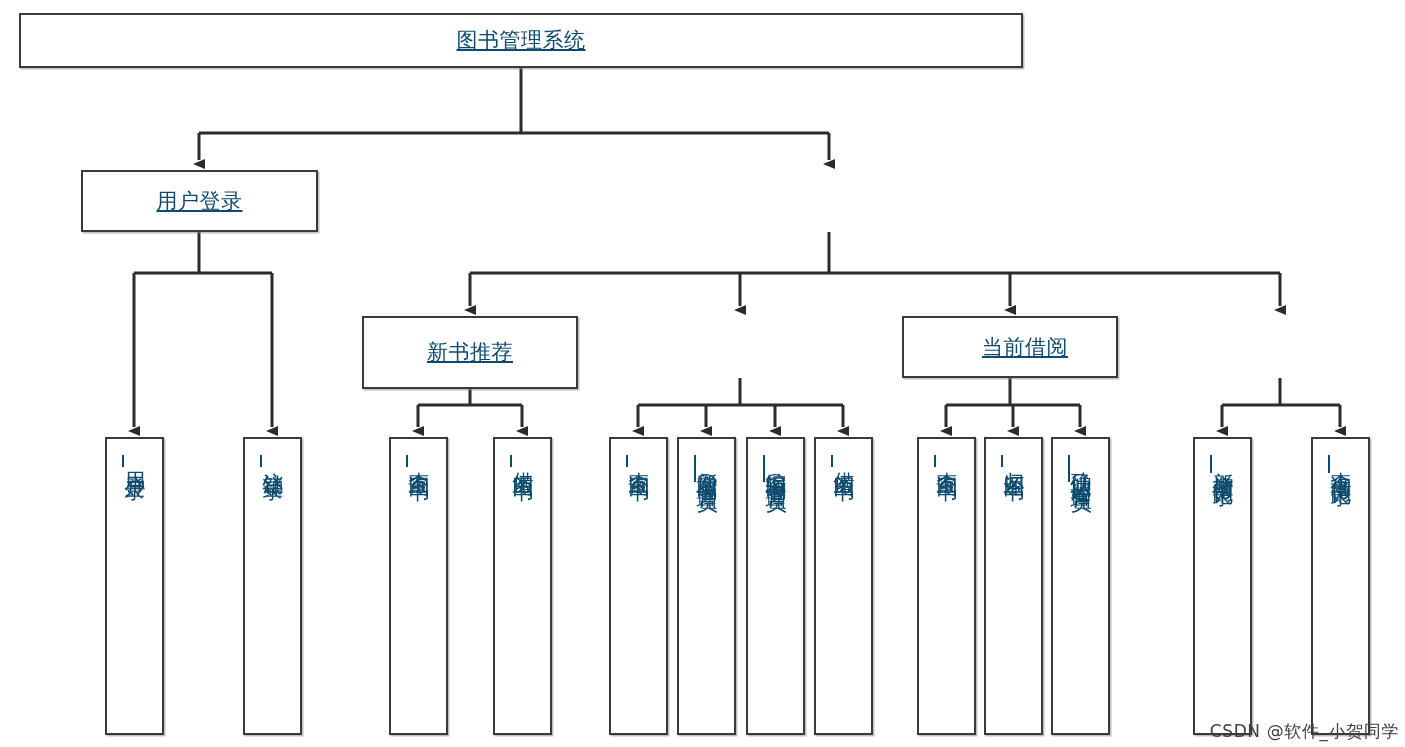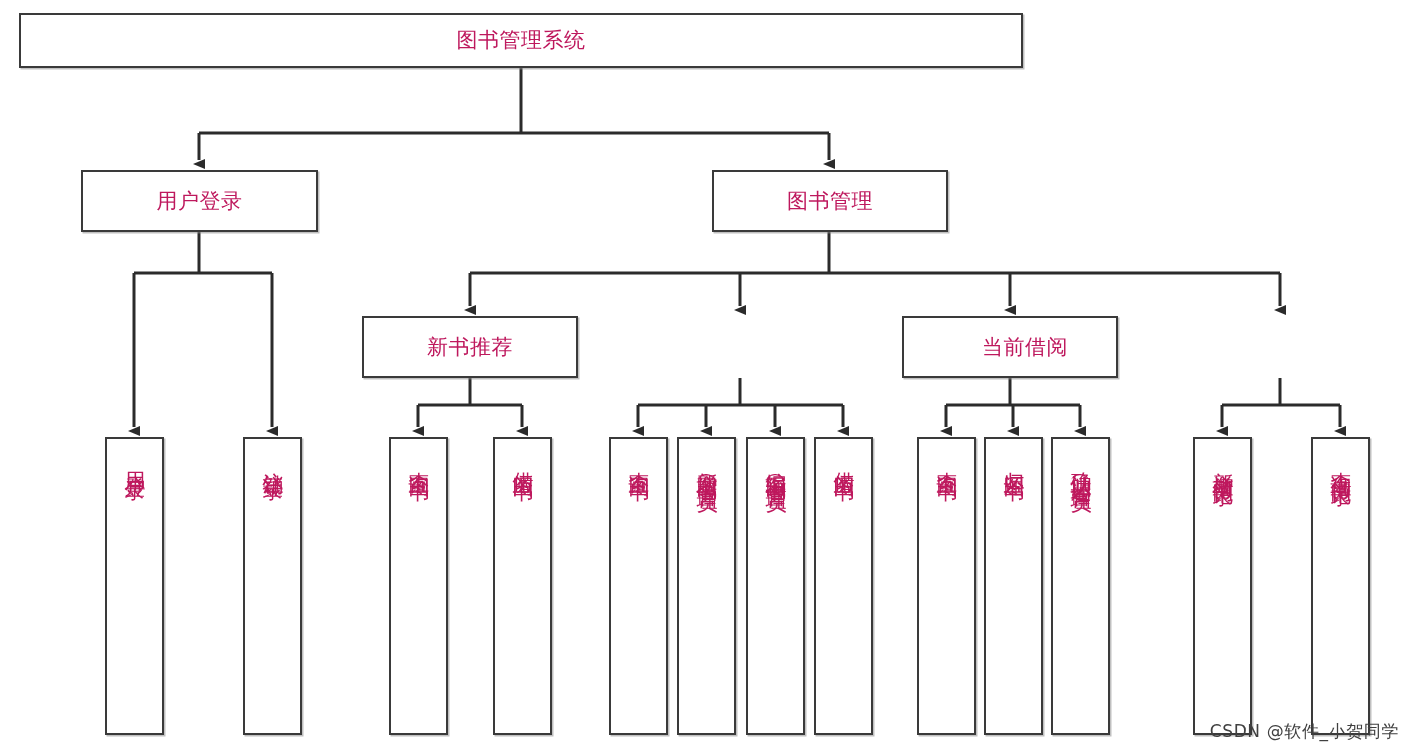--- a/index.html
+++ b/index.html
@@ -30,26 +30,27 @@
     position: absolute;
     box-sizing: border-box;
     background: #ffffff;
     border: 2px solid #3a3a3a;
     display: flex;
     align-items: center;
     justify-content: center;
     box-shadow: 1.5px 1.5px 0 0 rgba(140,140,140,0.55);
   }
   .node .label {
-    color: #be185d;
+    color: #0c4a6e;
     font-size: 21px;
     line-height: 1.18;
     letter-spacing: 0.5px;
     text-align: right;
     white-space: nowrap;
+    text-decoration: underline;
   }
   .node.leaf {
     align-items: flex-start;
     padding-top: 16px;
   }
   .node.leaf .label {
     writing-mode: vertical-rl;
     text-orientation: upright;
     white-space: nowrap;
     line-height: 1.0;
@@ -124,25 +125,22 @@
     </g>
   </svg>
 
   <div class="node" style="left:19px; top:13px; width:1004px; height:55px;">
     <span class="label">图书管理系统</span>
   </div>
 
   <div class="node" style="left:81px; top:170px; width:237px; height:62px;">
     <span class="label">用户登录</span>
   </div>
-  <div class="node" style="left:712px; top:170px; width:236px; height:62px;">
-    <span class="label">图书管理</span>
-  </div>
 
-  <div class="node" style="left:362px; top:316px; width:216px; height:62px;">
+  <div class="node" style="left:362px; top:316px; width:216px; height:73px;">
     <span class="label">新书推荐</span>
   </div>
   <div class="node" style="left:902px; top:316px; width:216px; height:62px;padding-left:30px;">
     <span class="label">当前借阅</span>
   </div>
 
   <div class="node leaf" style="left:105px; top:437px; width:59px; height:298px;">
     <span class="label">用户登录</span>
   </div>
   <div class="node leaf" style="left:243px; top:437px; width:59px; height:298px;">

